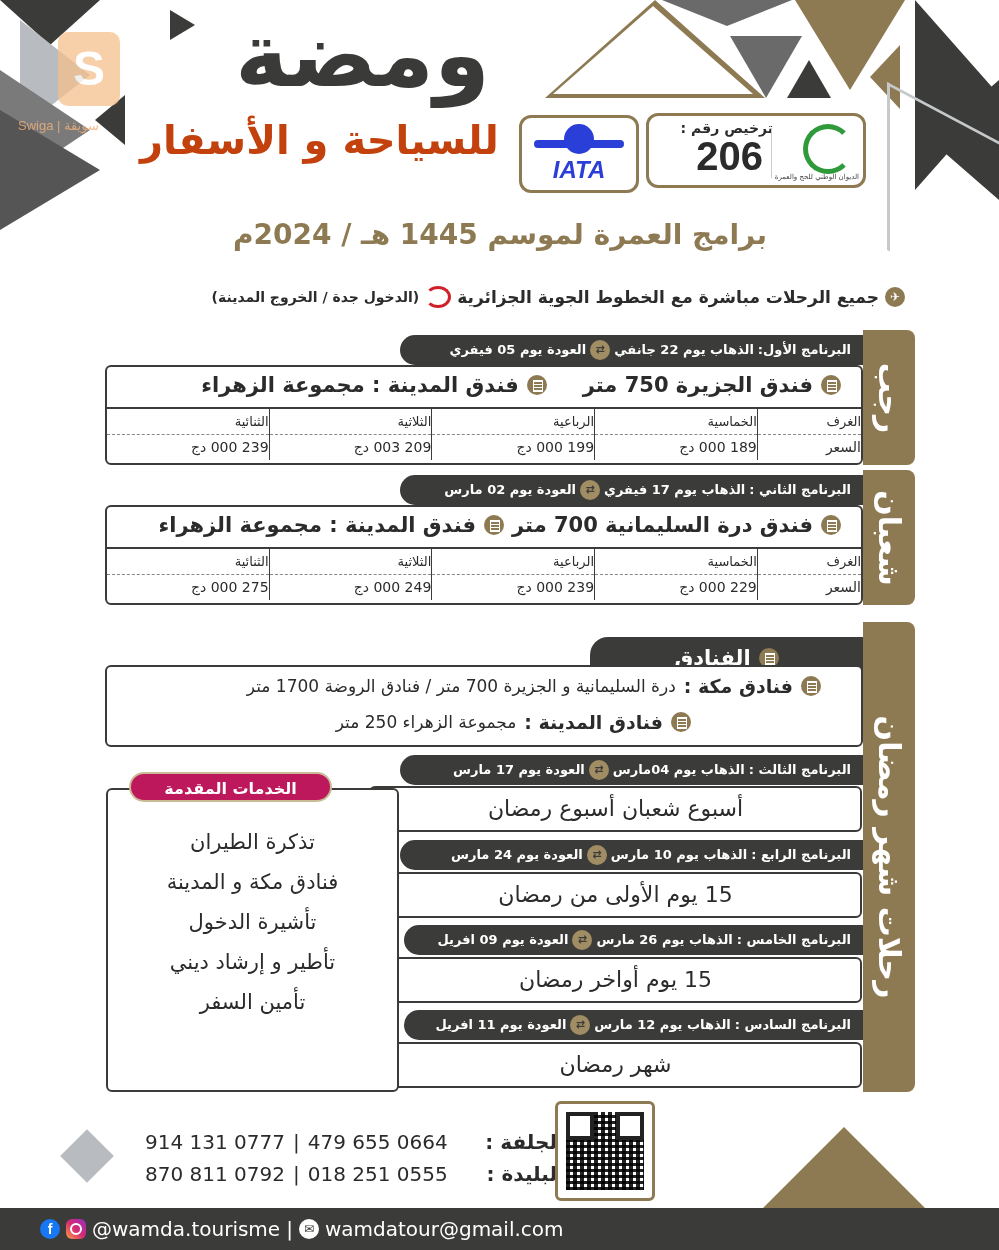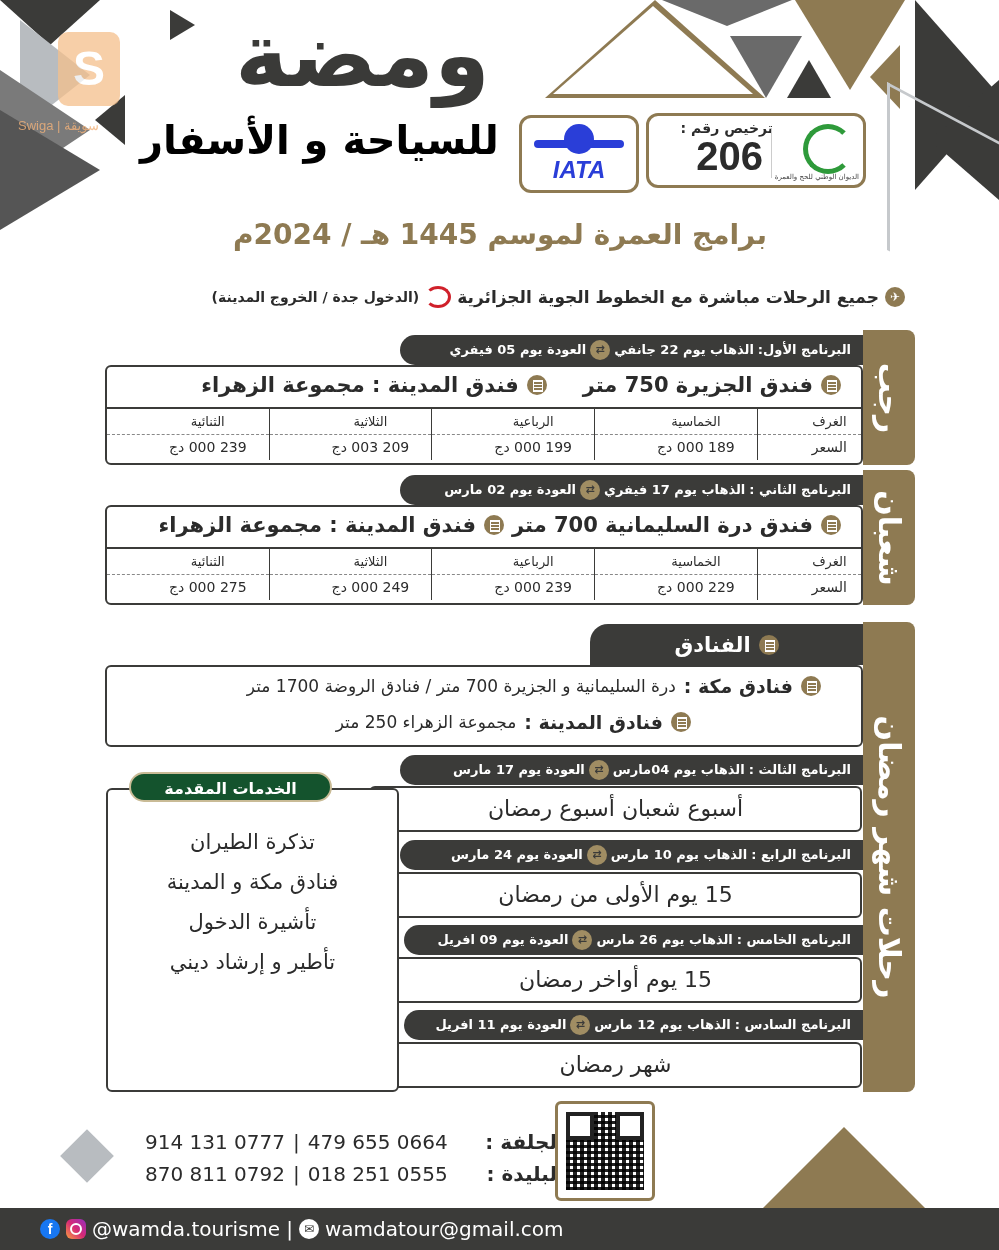--- a/index.html
+++ b/index.html
@@ -3,21 +3,21 @@
 <meta charset="utf-8">
 <style>
   * { box-sizing: border-box; margin: 0; padding: 0; }
   html, body { width: 999px; height: 1250px; overflow: hidden; background: #ffffff; }
   body { position: relative; font-family: "DejaVu Sans", sans-serif; color: #2b2b2b; }
   .abs { position: absolute; }
   .deco { position: absolute; width: 0; height: 0; }
 
   
   .brand-title { position: absolute; left: 235px; top: 0px; font-size: 90px; font-weight: bold; color: #3a3a38; line-height: 110px; direction: rtl; letter-spacing: -2px; }
-  .brand-sub { position: absolute; left: 140px; top: 110px; font-size: 40px; font-weight: bold; color: #000000; direction: rtl; line-height: 60px; }
+  .brand-sub { position: absolute; left: 140px; top: 110px; font-size: 40px; font-weight: bold; color: #c2410c; direction: rtl; line-height: 60px; }
   .watermark { position: absolute; left: 18px; top: 118px; font-size: 13px; color: #f2b27a; font-family: "Liberation Sans", sans-serif; opacity: .8; }
   .wm-logo { position: absolute; left: 58px; top: 32px; width: 62px; height: 74px; border-radius: 10px; background: #f5c08c; opacity: .75; color:#fff; font-size:48px; font-weight:bold; text-align:center; line-height:74px; font-family:"Liberation Sans", sans-serif; }
 
   .badge { position: absolute; border: 3px solid #8e7a52; border-radius: 12px; background: #fff; }
   .iata { left: 519px; top: 115px; width: 120px; height: 78px; text-align: center; }
   .iata .globe { width: 30px; height: 30px; border-radius: 50%; background: #2a3ed8; margin: 6px auto 0; position: relative; }
   .iata .wings { height: 8px; background: #2a3ed8; width: 90px; margin: -14px auto 0; border-radius: 4px; }
   .iata .txt { font-family: "Liberation Sans", sans-serif; font-style: italic; font-weight: bold; font-size: 24px; color: #2a3ed8; margin-top: 8px; }
   .license { left: 646px; top: 113px; width: 220px; height: 75px; }
   .license .lbl { position: absolute; right: 90px; top: 4px; font-size: 14px; font-weight: bold; direction: rtl; }
@@ -40,32 +40,32 @@
   
   .pill { position: absolute; height: 30px; background: #3b3b39; color: #fff; border-radius: 16px 0 0 16px; font-size: 13px; font-weight: bold; direction: rtl; padding: 0 12px; line-height: 30px; white-space: nowrap; display: flex; align-items: center; gap: 4px; justify-content: flex-start; }
   .pill .swap { width: 20px; height: 20px; border-radius: 50%; background: #a08d63; color: #3b3b39; font-size: 11px; line-height: 20px; text-align: center; flex: none; }
 
   .card { position: absolute; border: 2px solid #3b3b39; border-radius: 6px; background: #fff; }
   .hotel-line { position: absolute; right: 20px; top: 6px; font-size: 21px; font-weight: bold; direction: rtl; white-space: nowrap; display: flex; align-items: center; gap: 8px; }
   .bicon { width: 20px; height: 20px; border-radius: 50%; background: #8e7a52; display: inline-block; position: relative; flex: none; }
   .bicon::after { content: ""; position: absolute; left: 6px; top: 5px; width: 8px; height: 10px; border: 1px solid #fff; background: repeating-linear-gradient(#fff 0 1px, transparent 1px 3px); }
 
   table.prices { position: absolute; left: 0; top: 40px; width: 100%; border-collapse: collapse; direction: rtl; font-size: 13px; }
-  table.prices td { border-left: 1px solid #3b3b39; text-align: center; height: 26px; padding-left: 40px; }
+  table.prices td { border-left: 1px solid #3b3b39; text-align: right; height: 26px; padding-left: 40px; }
   table.prices td:last-child { border-left: none; }
   table.prices tr.hdr td { border-top: 2px solid #3b3b39; border-bottom: 1px dashed #888; }
   table.prices tr.val td { font-size: 14px; }
 
-  .hotels-head { position: absolute; left: 590px; top: 624px; width: 273px; height: 41px; background: #3b3b39; color: #fff; border-radius: 18px 0 0 0; font-size: 21px; font-weight: bold; direction: rtl; display: flex; align-items: center; justify-content: center; gap: 8px; }
+  .hotels-head { position: absolute; left: 590px; top: 637px; width: 273px; height: 41px; background: #3b3b39; color: #fff; border-radius: 18px 0 0 0; font-size: 21px; font-weight: bold; direction: rtl; display: flex; align-items: center; justify-content: center; gap: 8px; }
   .hotels-card { left: 105px; top: 665px; width: 758px; height: 82px; }
   .hline { position: absolute; right: 40px; font-size: 17px; direction: rtl; white-space: nowrap; display: flex; align-items: center; gap: 8px; }
   .hline b { font-size: 19px; }
 
   .services { left: 106px; top: 788px; width: 293px; height: 304px; }
-  .services-title { position: absolute; left: 129px; top: 772px; width: 203px; height: 30px; background: #14532d; color: #fff; border-radius: 16px; font-size: 16px; font-weight: bold; text-align: center; line-height: 30px; direction: rtl; border: 2px solid #c9bb96; }
+  .services-title { position: absolute; left: 129px; top: 772px; width: 203px; height: 30px; background: #be185d; color: #fff; border-radius: 16px; font-size: 16px; font-weight: bold; text-align: center; line-height: 30px; direction: rtl; border: 2px solid #c9bb96; }
   .services ul { list-style: none; margin-top: 32px; text-align: center; direction: rtl; }
   .services li { font-size: 21px; line-height: 40px; }
 
   .prog-card { left: 369px; width: 493px; height: 46px; text-align: center; font-size: 22px; line-height: 42px; direction: rtl; }
 
   
   .contacts { position: absolute; left: 145px; top: 1126px; font-size: 20px; line-height: 32px; font-family: "DejaVu Sans", sans-serif; }
   .contacts .row { display: flex; direction: rtl; gap: 8px; white-space: nowrap; }
   .contacts .city { font-weight: bold; width: 108px; text-align: right; }
   .qr { position: absolute; left: 555px; top: 1101px; width: 100px; height: 100px; border: 3px solid #8e7a52; border-radius: 6px; padding: 8px; background: #fff; }
@@ -256,20 +256,21 @@
   <span>العودة يوم 11 افريل</span>
 </div>
 <div class="card prog-card" style="top:1042px;">شهر رمضان</div>
 
 <div class="card services">
   <ul>
     <li>تذكرة الطيران</li>
     <li>فنادق مكة و المدينة</li>
     <li>تأشيرة الدخول</li>
     <li>تأطير و إرشاد ديني</li>
+    <li>تأمين السفر</li>
   </ul>
 </div>
 <div class="services-title">الخدمات المقدمة</div>
 
 <div class="abs" style="left:68px;top:1137px;width:38px;height:38px;background:#b8bcc0;transform:rotate(45deg);"></div>
 <div class="deco" style="left:762px;top:1127px;border-left:82px solid transparent;border-right:82px solid transparent;border-bottom:82px solid #8e7a52;"></div>
 
 <div class="contacts">
   <div class="row">
     <span class="city">الجلفة :</span>

